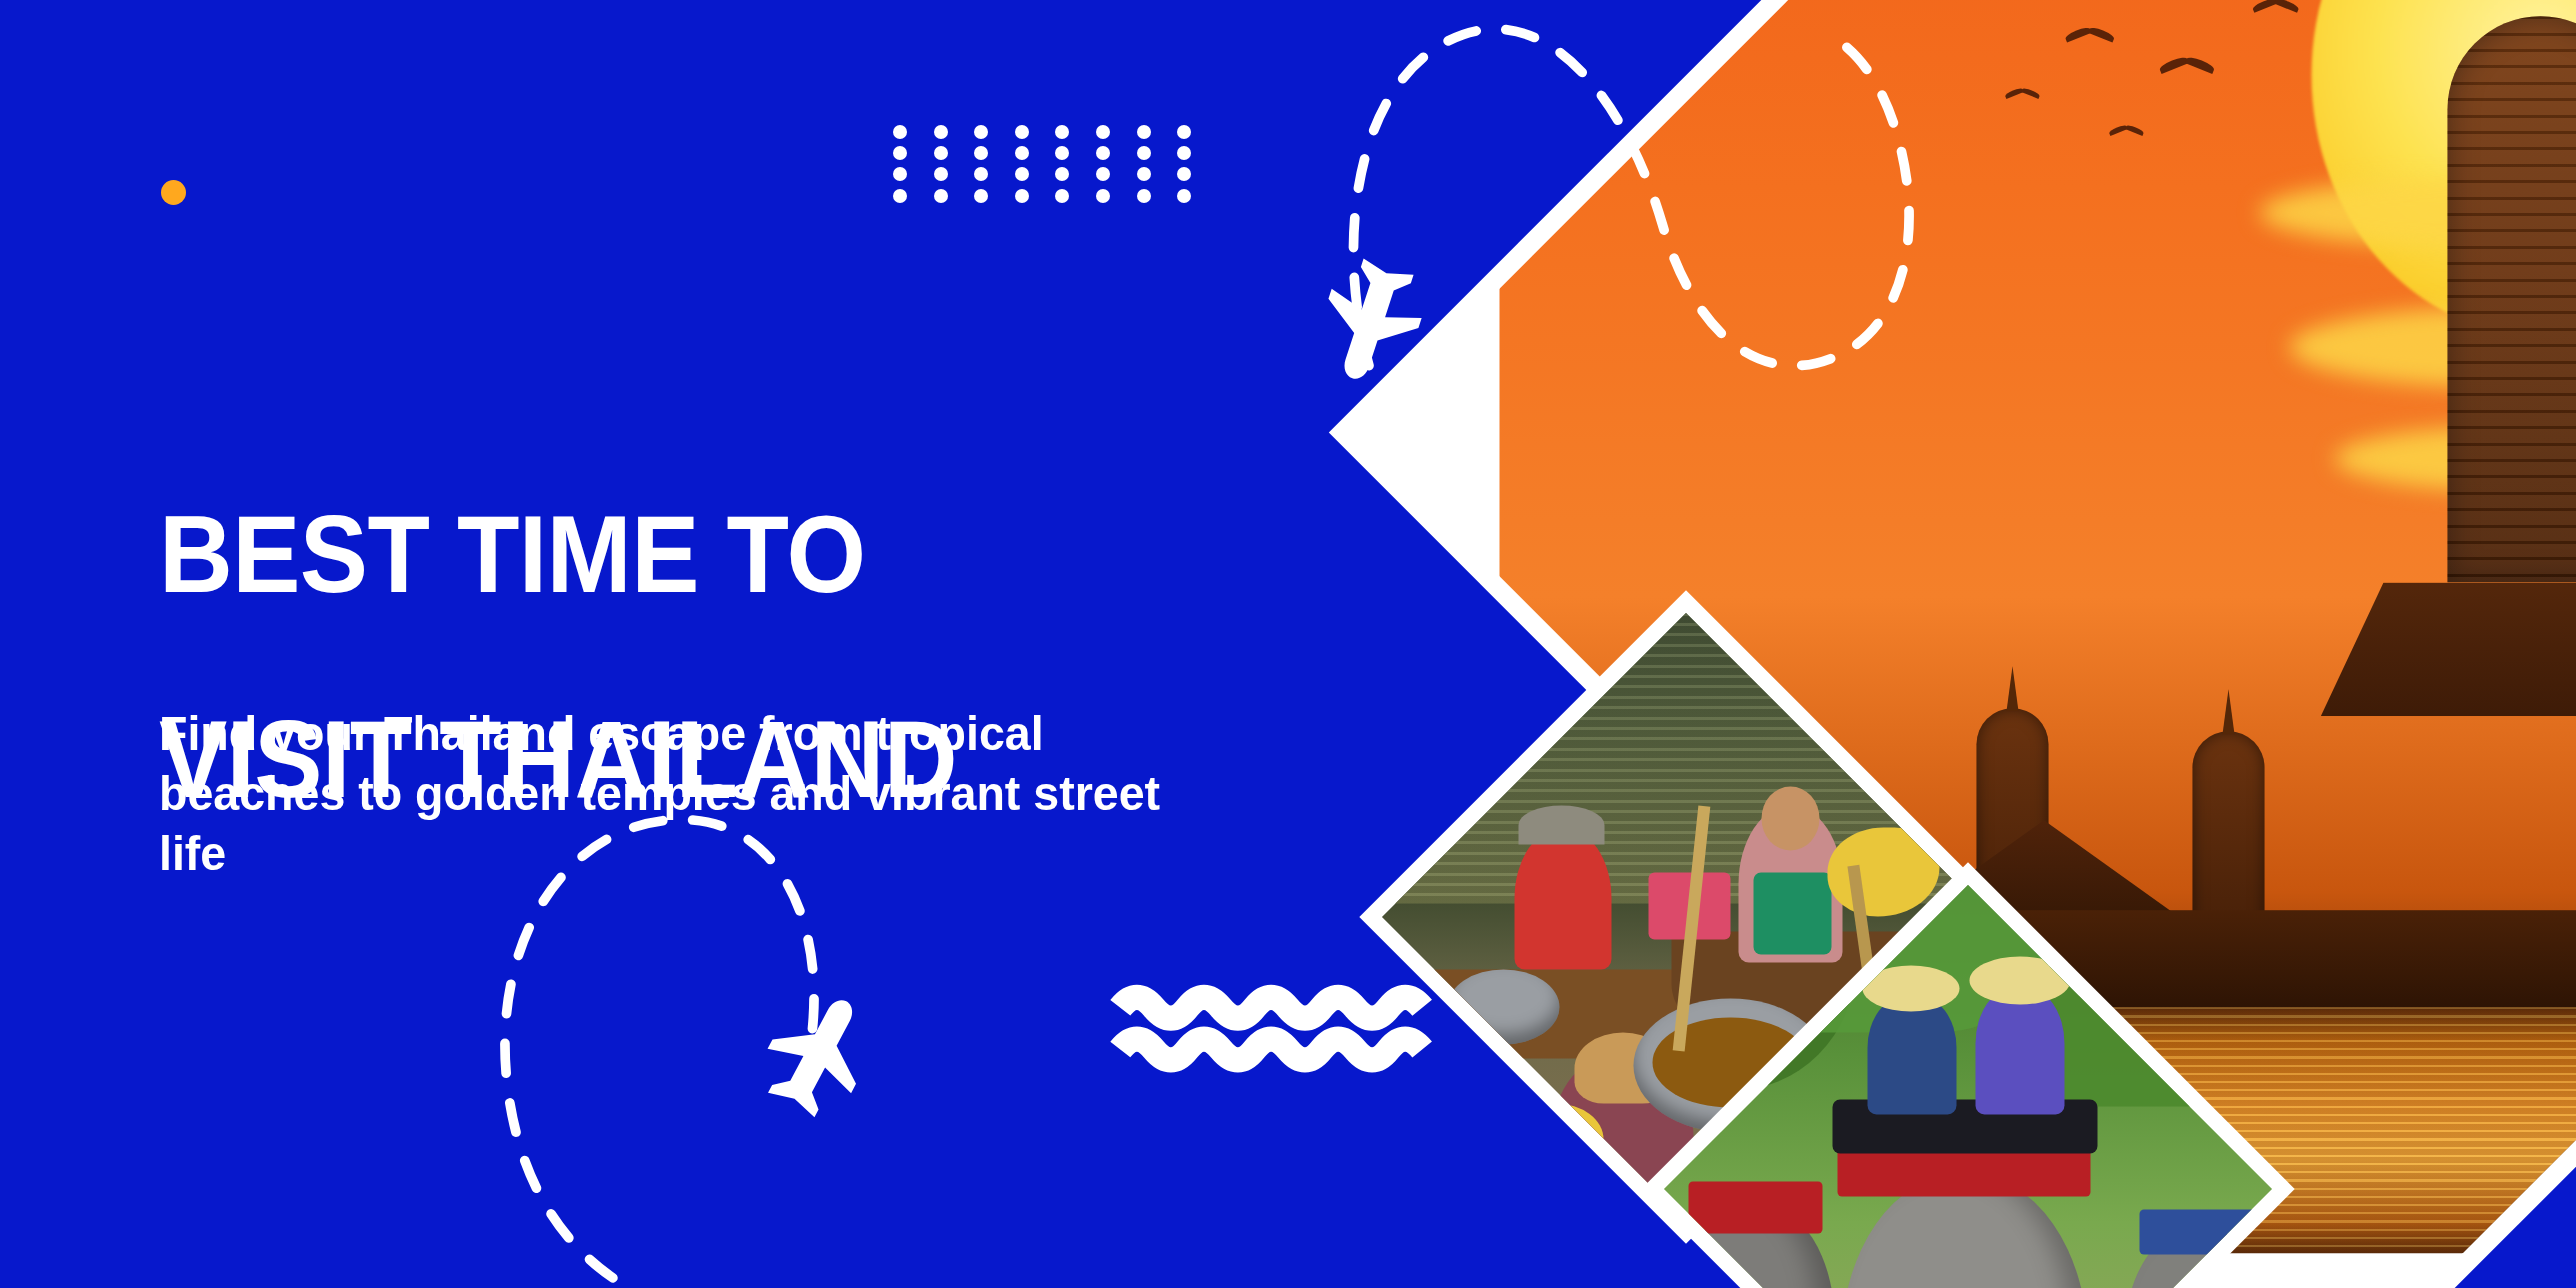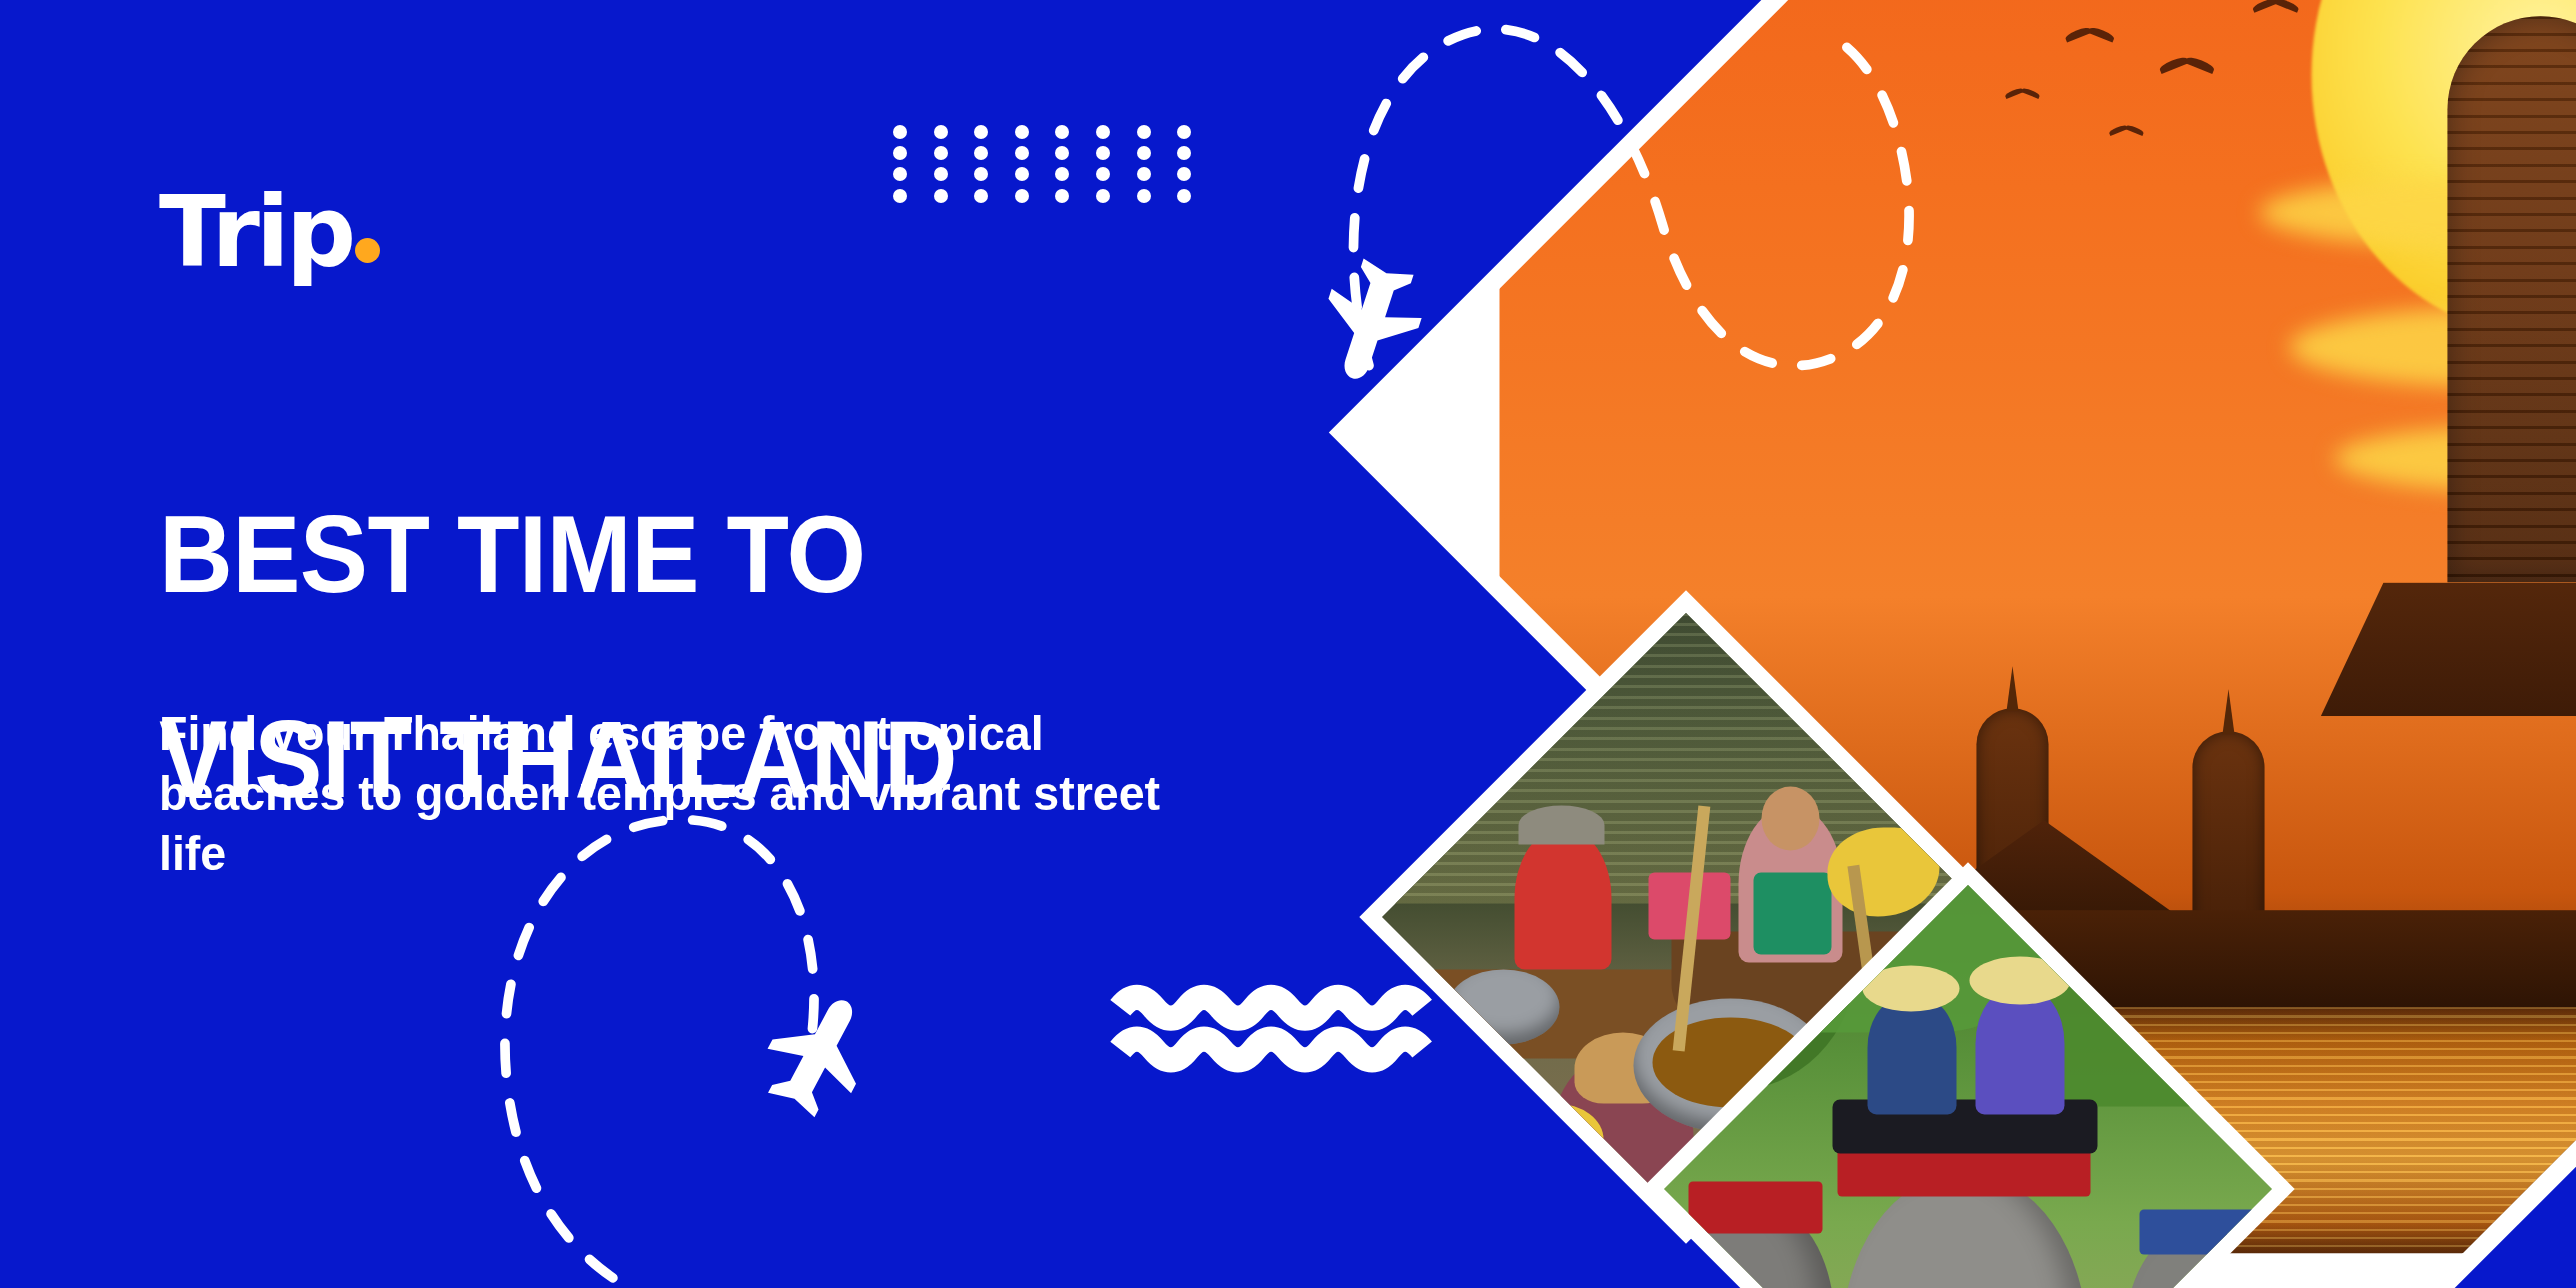--- a/index.html
+++ b/index.html
@@ -336,21 +336,20 @@
       <i style="left: 41px; top: 64px; background: rgb(255, 255, 255); width: 14px; height: 14px;"></i>
       <i style="left: 81px; top: 64px; background: rgb(255, 255, 255); width: 14px; height: 14px;"></i>
       <i style="left: 122px; top: 64px; background: rgb(255, 255, 255); width: 14px; height: 14px;"></i>
       <i style="left: 162px; top: 64px; background: rgb(255, 255, 255); width: 14px; height: 14px;"></i>
       <i style="left: 203px; top: 64px; background: rgb(255, 255, 255); width: 14px; height: 14px;"></i>
       <i style="left: 244px; top: 64px; background: rgb(255, 255, 255); width: 14px; height: 14px;"></i>
       <i style="left: 284px; top: 64px; background: rgb(255, 255, 255); width: 14px; height: 14px;"></i>
     </div>
 
   <div class="logo">
-    <span class="logo-word">Trip</span>
     <span class="logo-dot"></span>
   </div>
 
   <h1 class="headline">
     <span class="l">BEST TIME TO</span>
     <span class="l">VISIT THAILAND</span>
   </h1>
 
   <p class="subtitle">Find your Thailand escape from tropical beaches to golden temples and vibrant street life</p>
 

